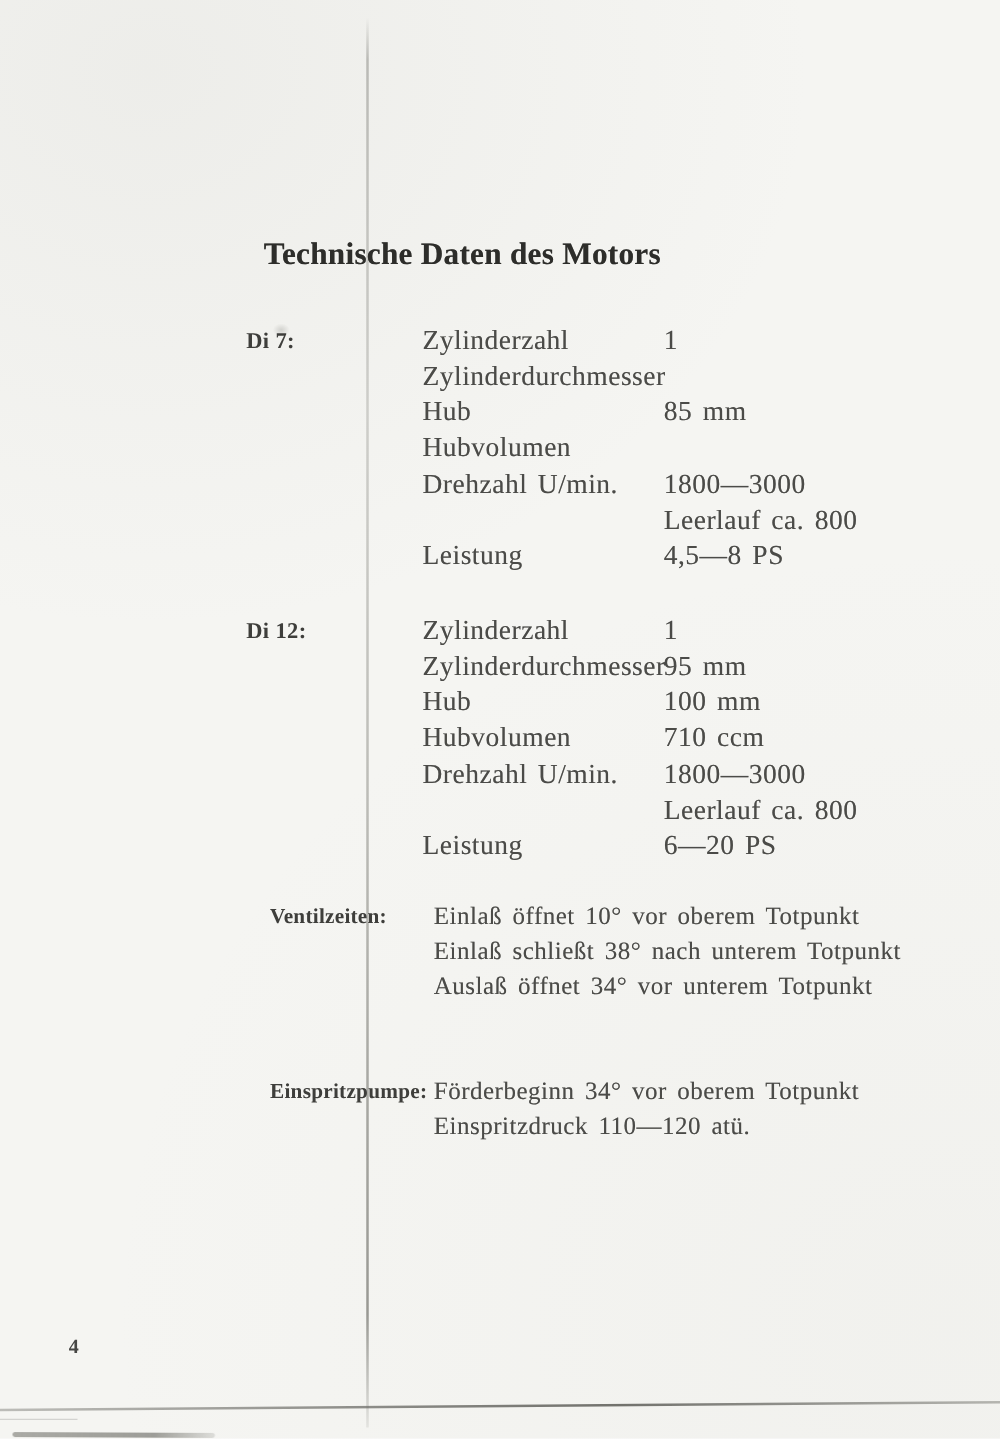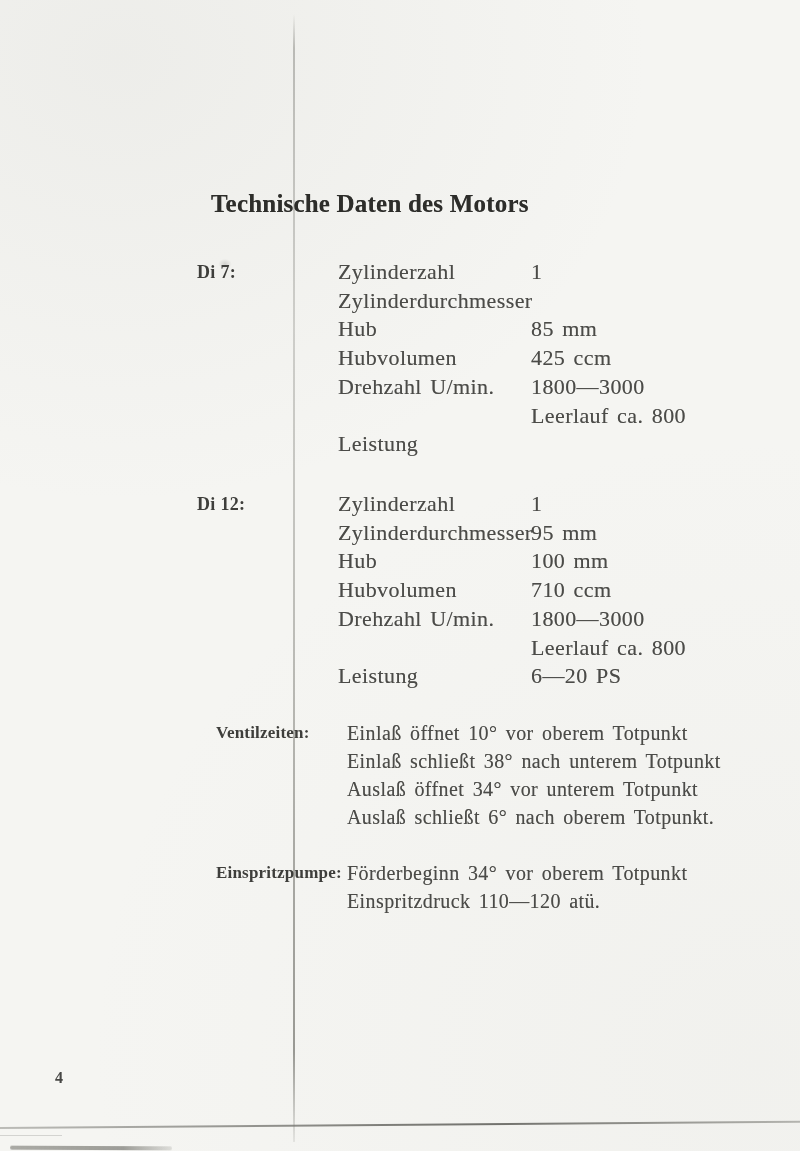--- a/index.html
+++ b/index.html
@@ -171,32 +171,32 @@
     </div>
     <div class="spec-row">
       <span class="prop">Zylinderdurchmesser</span>
     </div>
     <div class="spec-row">
       <span class="prop">Hub</span>
       <span class="val">85 mm</span>
     </div>
     <div class="spec-row">
       <span class="prop">Hubvolumen</span>
-      <span class="val">425 ccm</span>
     </div>
     <div class="spec-row">
       <span class="prop">Drehzahl U/min.</span>
       <span class="val">1800—3000</span>
     </div>
     <div class="spec-row">
       <span class="prop"></span>
       <span class="val">Leerlauf ca. 800</span>
     </div>
     <div class="spec-row">
       <span class="prop">Leistung</span>
+      <span class="val">4,5—8 PS</span>
     </div>
   </div>
 
   <div class="model-label" style="top:490px">Di 12:</div>
   <div class="spec-rows" style="top:490px">
     <div class="spec-row">
       <span class="prop">Zylinderzahl</span>
       <span class="val">1</span>
     </div>
     <div class="spec-row">
@@ -223,21 +223,20 @@
       <span class="prop">Leistung</span>
       <span class="val">6—20 PS</span>
     </div>
   </div>
 
   <div class="section-label" style="top:719px">Ventilzeiten:</div>
   <div class="text-lines" style="top:719px">
     <div>Einlaß öffnet 10° vor oberem Totpunkt</div>
     <div>Einlaß schließt 38° nach unterem Totpunkt</div>
     <div>Auslaß öffnet 34° vor unterem Totpunkt</div>
-    <div>Auslaß schließt 6° nach oberem Totpunkt.</div>
   </div>
 
   <div class="section-label" style="top:859px">Einspritzpumpe:</div>
   <div class="text-lines" style="top:859px">
     <div>Förderbeginn 34° vor oberem Totpunkt</div>
     <div>Einspritzdruck 110—120 atü.</div>
   </div>
 
   <div class="page-number">4</div>
 

